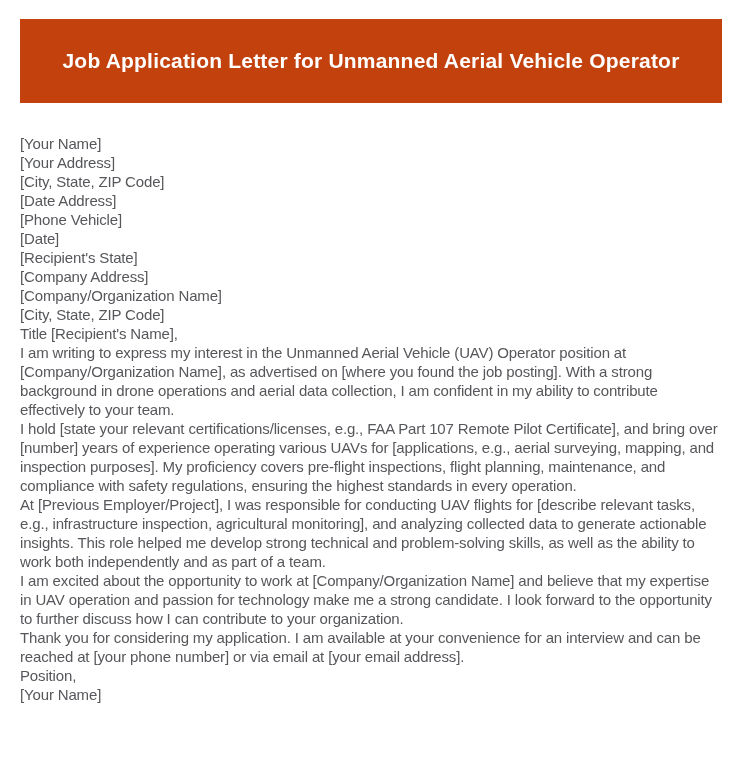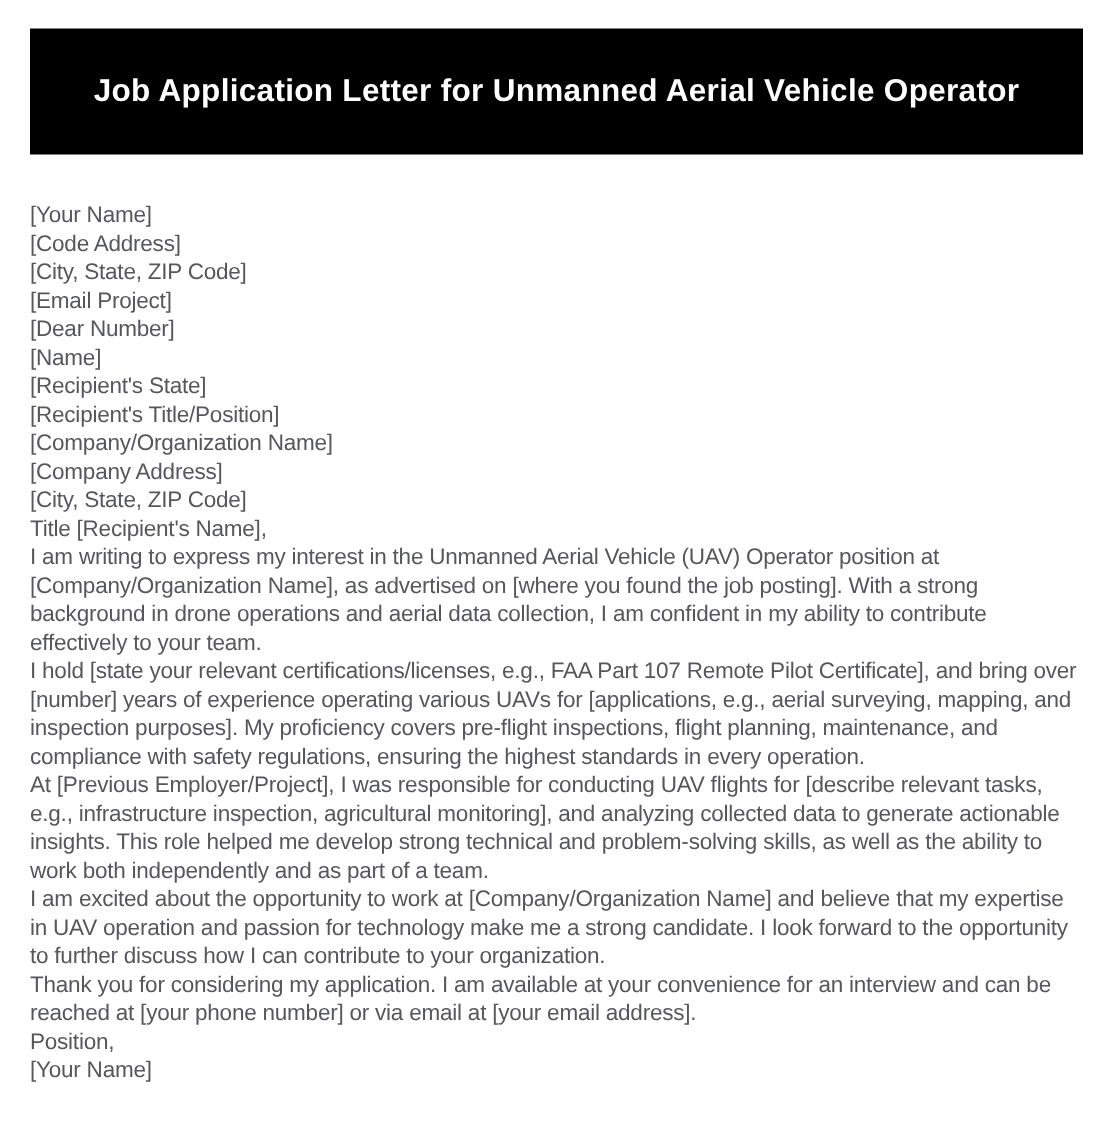--- a/index.html
+++ b/index.html
@@ -9,21 +9,21 @@
   }
   body {
     width: 740px;
     height: 762px;
     overflow: hidden;
     font-family: "Liberation Sans", sans-serif;
   }
   .banner {
     margin: 19px 18px 0 20px;
     height: 84px;
-    background: #000000;
+    background: #c2410c;
     display: flex;
     align-items: center;
     justify-content: center;
   }
   .banner h1 {
     margin: 0;
     padding: 0 10px;
     color: #ffffff;
     font-size: 21px;
     font-weight: 600;
@@ -46,29 +46,28 @@
 </style>
 </head>
 <body>
 
 <div class="banner">
   <h1>Job Application Letter for Unmanned Aerial Vehicle Operator</h1>
 </div>
 
 <div class="letter">
   <div class="line">[Your Name]</div>
-  <div class="line">[Code Address]</div>
+  <div class="line">[Your Address]</div>
   <div class="line">[City, State, ZIP Code]</div>
-  <div class="line">[Email Project]</div>
-  <div class="line">[Dear Number]</div>
-  <div class="line">[Name]</div>
+  <div class="line">[Date Address]</div>
+  <div class="line">[Phone Vehicle]</div>
+  <div class="line">[Date]</div>
   <div class="line">[Recipient's State]</div>
-  <div class="line">[Recipient's Title/Position]</div>
+  <div class="line">[Company Address]</div>
   <div class="line">[Company/Organization Name]</div>
-  <div class="line">[Company Address]</div>
   <div class="line">[City, State, ZIP Code]</div>
   <div class="line">Title [Recipient's Name],</div>
   <p>I am writing to express my interest in the Unmanned Aerial Vehicle (UAV) Operator position at [Company/Organization Name], as advertised on [where you found the job posting]. With a strong background in drone operations and aerial data collection, I am confident in my ability to contribute effectively to your team.</p>
   <p>I hold [state your relevant certifications/licenses, e.g., FAA Part 107 Remote Pilot Certificate], and bring over [number] years of experience operating various UAVs for [applications, e.g., aerial surveying, mapping, and inspection purposes]. My proficiency covers pre-flight inspections, flight planning, maintenance, and compliance with safety regulations, ensuring the highest standards in every operation.</p>
   <p>At [Previous Employer/Project], I was responsible for conducting UAV flights for [describe relevant tasks, e.g., infrastructure inspection, agricultural monitoring], and analyzing collected data to generate actionable insights. This role helped me develop strong technical and problem-solving skills, as well as the ability to work both independently and as part of a team.</p>
   <p>I am excited about the opportunity to work at [Company/Organization Name] and believe that my expertise in UAV operation and passion for technology make me a strong candidate. I look forward to the opportunity to further discuss how I can contribute to your organization.</p>
   <p>Thank you for considering my application. I am available at your convenience for an interview and can be reached at [your phone number] or via email at [your email address].</p>
   <div class="line">Position,</div>
   <div class="line">[Your Name]</div>
 </div>

